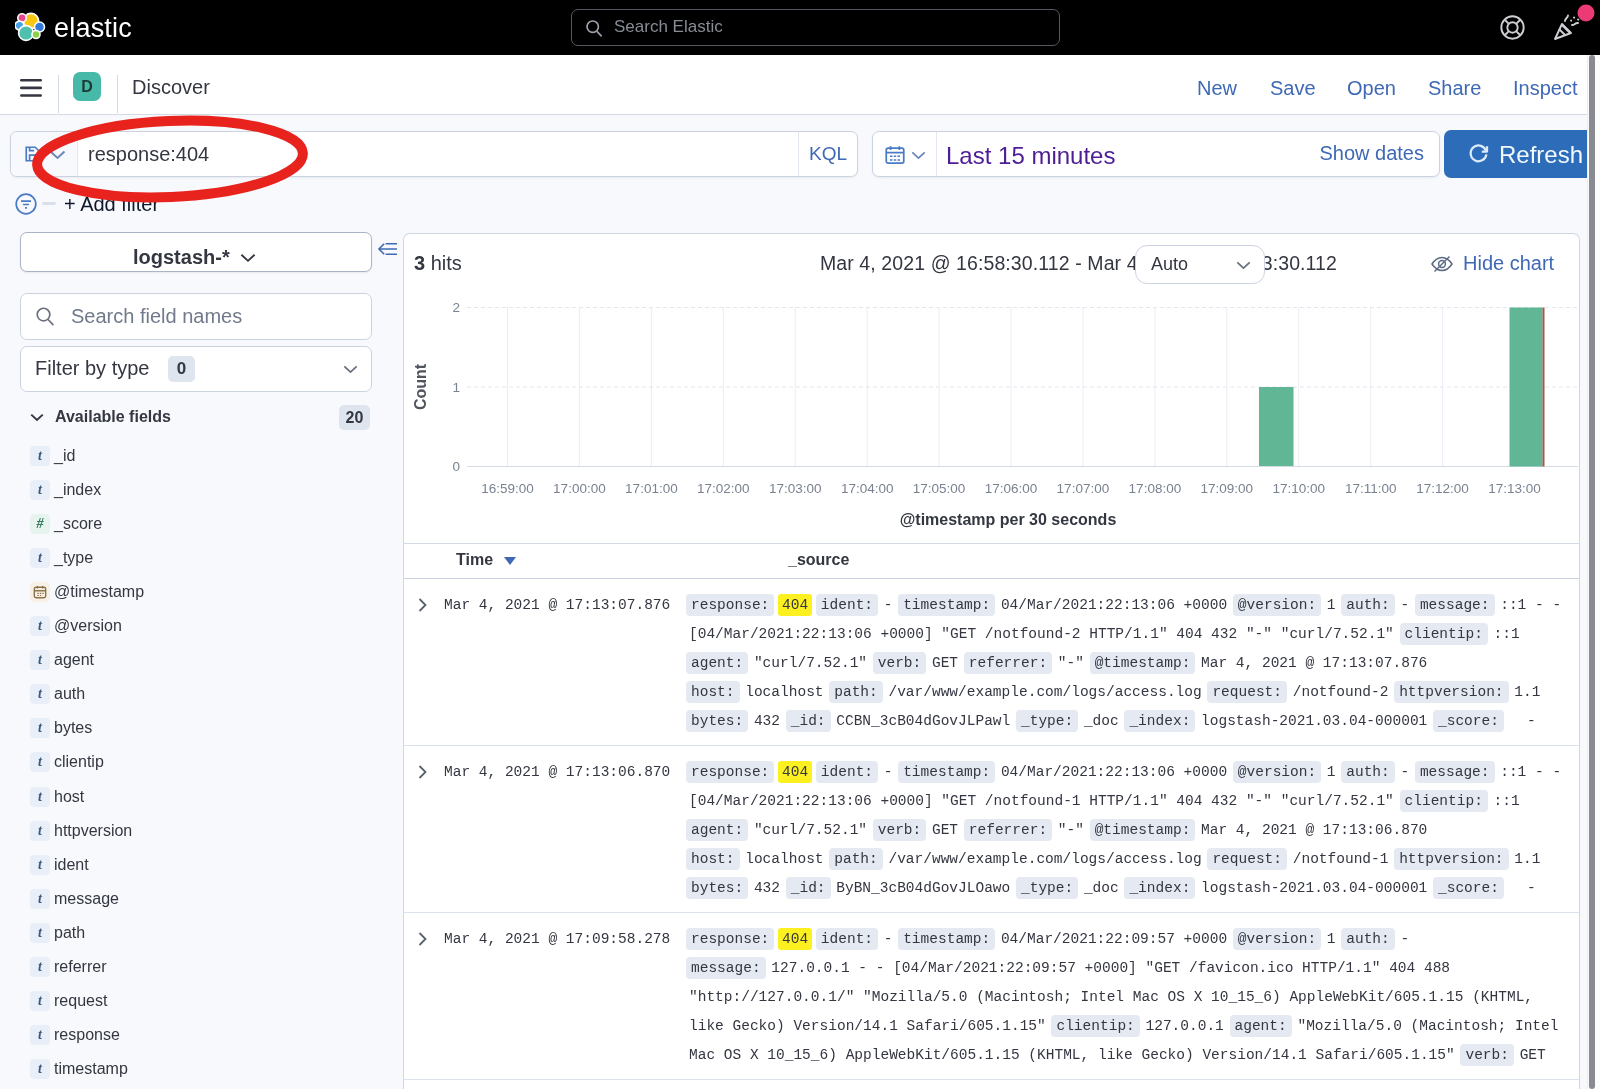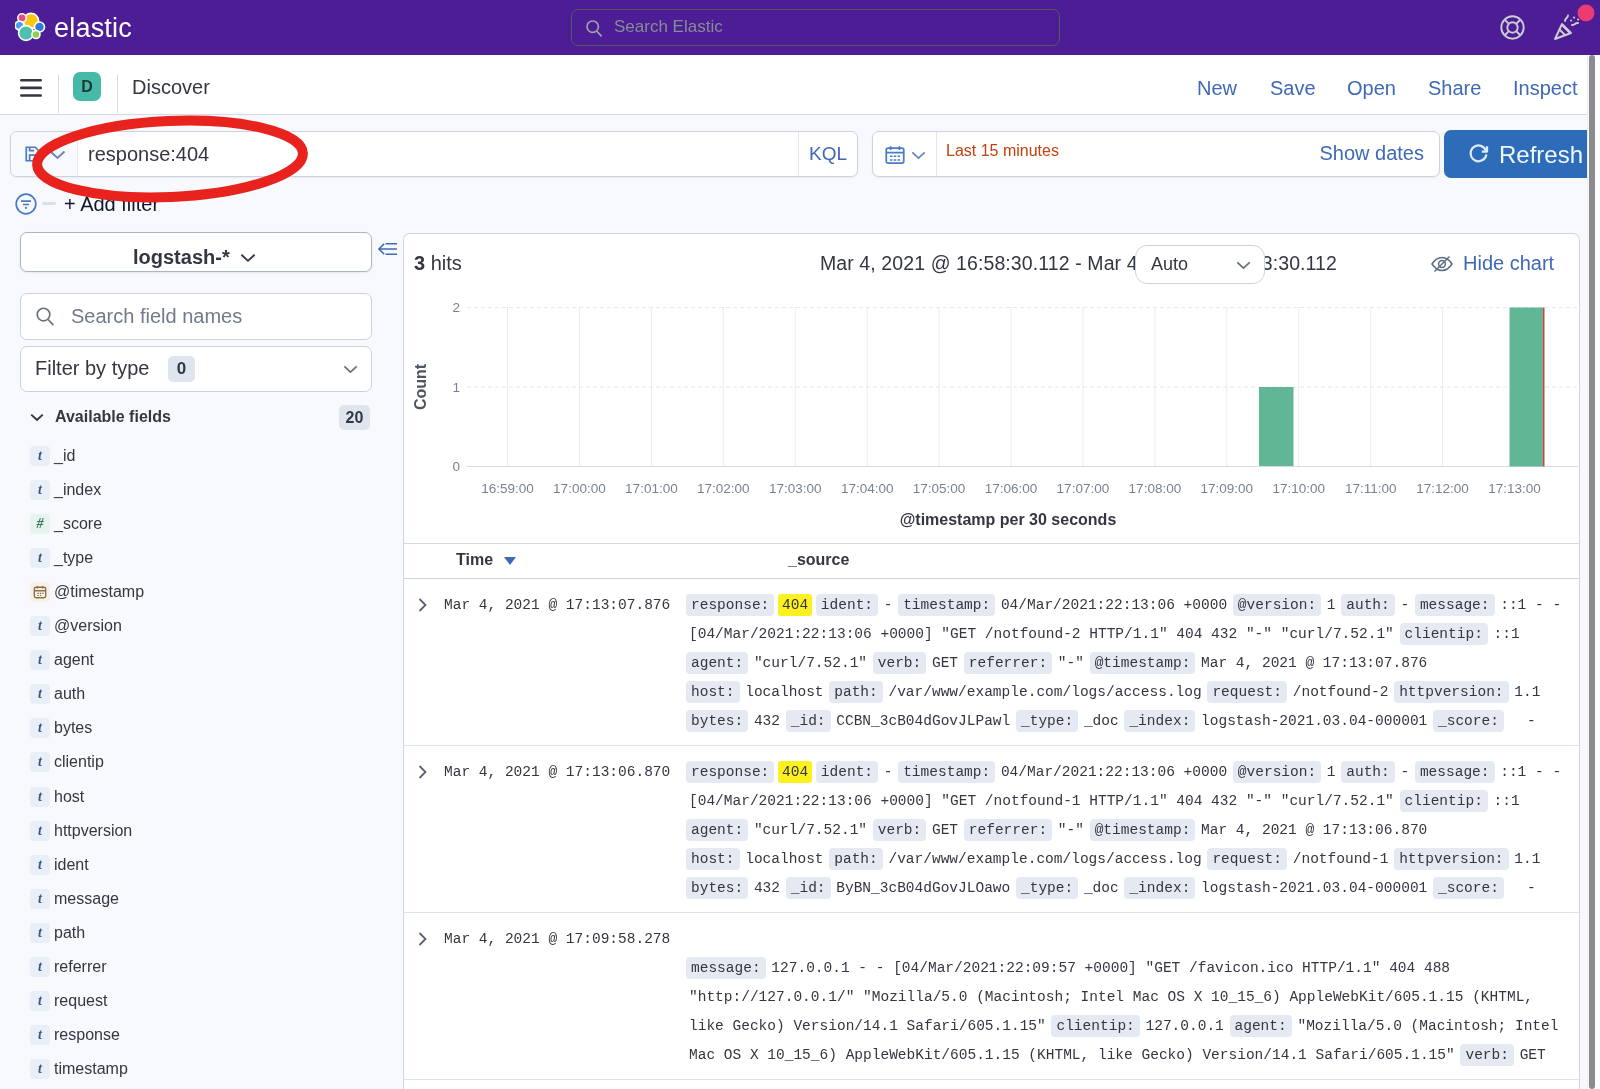--- a/index.html
+++ b/index.html
@@ -1,37 +1,37 @@
 <!DOCTYPE html>
 <html><head>
 <meta charset="utf-8">
 <style>
 *{margin:0;padding:0;box-sizing:border-box}
 html,body{width:1600px;height:1089px;overflow:hidden}
 body{position:relative;font-family:"Liberation Sans",sans-serif;background:#f7f9fc;color:#343741}
 .abs{position:absolute}
 
-#topbar{position:absolute;left:0;top:0;width:1600px;height:55px;background:#4c1d95}
+#topbar{position:absolute;left:0;top:0;width:1600px;height:55px;background:#000000}
 #topbar .brand{position:absolute;left:54px;top:13px;font-size:27px;color:#fff;letter-spacing:.2px}
 #tsearch{position:absolute;left:571px;top:9px;width:489px;height:37px;border:1px solid #56585f;border-radius:7px}
 #tsearch .ph{position:absolute;left:42px;top:7px;font-size:17px;color:#878b96}
 
 #nav{position:absolute;left:0;top:55px;width:1600px;height:60px;background:#fff;border-bottom:1px solid #d3dae6}
 .vsep{position:absolute;top:20px;height:38px;width:1px;background:#d3dae6}
 #dicon{position:absolute;left:73px;top:17px;width:28px;height:29px;border-radius:7px;background:#47b9a8;color:#1e3935;font-size:16px;font-weight:bold;text-align:center;line-height:29px}
 #nav .crumb{position:absolute;left:132px;top:21px;font-size:20px;color:#343741}
 .navlink{position:absolute;top:22px;font-size:20px;color:#3f69b4}
 
 #qbox{position:absolute;left:10px;top:131px;width:848px;height:46px;background:#fff;border:1px solid #cbd3e1;border-radius:7px;box-shadow:0 1px 2px rgba(152,162,179,.15)}
 #qprep{position:absolute;left:0;top:0;width:67px;height:44px;background:#f7f9fc;border-right:1px solid #e3e8f0;border-radius:7px 0 0 7px}
 #qbox .qtext{position:absolute;left:77px;top:11px;font-size:20px;color:#343741}
 #kql{position:absolute;right:0;top:0;width:59px;height:44px;border-left:1px solid #e3e8f0;font-size:19px;color:#3f69b4;text-align:center;line-height:44px}
 #dbox{position:absolute;left:872px;top:131px;width:568px;height:46px;background:#fff;border:1px solid #cbd3e1;border-radius:7px;box-shadow:0 1px 2px rgba(152,162,179,.15)}
 #dbox .dsep{position:absolute;left:63px;top:0;width:1px;height:44px;background:#e3e8f0}
-#dbox .dtext{position:absolute;left:73px;top:10px;font-size:16px;color:#c2410c}
+#dbox .dtext{position:absolute;left:73px;top:10px;font-size:24px;color:#4c1d95}
 #dbox .show{position:absolute;right:15px;top:10px;font-size:20px;color:#3f69b4}
 #refresh{position:absolute;left:1444px;top:130px;width:160px;height:48px;background:#2d6cb9;border-radius:7px;color:#f3f8fd;font-size:24px}
 #refresh span{position:absolute;left:55px;top:11px}
 #addfilter{position:absolute;left:64px;top:193px;font-size:20px;color:#0f172a}
 .dash{position:absolute;left:42px;top:202px;width:14px;height:3px;background:#d9e0ea;border-radius:2px}
 
 .sbox{position:absolute;left:20px;width:352px;background:#fff;border:1px solid #cbd3e1;border-radius:7px}
 #ipsel{top:232px;height:40px;border-color:#a9b4c4;box-shadow:0 1px 2px rgba(152,162,179,.2)}
 #ipsel .t{position:absolute;left:112px;top:13px;font-size:20px;font-weight:bold}
 #fsearch{top:293px;height:47px}
@@ -373,20 +373,21 @@
 <div class="ln" style="top:41px">[04/Mar/2021:22:13:06 +0000] "GET /notfound-1 HTTP/1.1" 404 432 "-" "curl/7.52.1" <span class="k">clientip:</span> ::1</div>
 <div class="ln" style="top:70px"><span class="k">agent:</span> "curl/7.52.1" <span class="k">verb:</span> GET <span class="k">referrer:</span> "-" <span class="k">@timestamp:</span> Mar 4, 2021 @ 17:13:06.870</div>
 <div class="ln" style="top:99px"><span class="k">host:</span> localhost <span class="k">path:</span> /var/www/example.com/logs/access.log <span class="k">request:</span> /notfound-1 <span class="k">httpversion:</span> 1.1</div>
 <div class="ln" style="top:128px"><span class="k">bytes:</span> 432 <span class="k">_id:</span> ByBN_3cB04dGovJLOawo <span class="k">_type:</span> _doc <span class="k">_index:</span> logstash-2021.03.04-000001 <span class="k">_score:</span>   -</div>
 </div>
 <div class="drow" style="top:679px">
 <svg class="ex" width="9" height="14" viewBox="0 0 9 14" fill="none" stroke="#5a616e" stroke-width="1.8">
           <path d="M1.5 1 L7.5 7 L1.5 13"></path>
         </svg>
 <div class="tm">Mar 4, 2021 @ 17:09:58.278</div>
+<div class="ln" style="top:12px"><span class="k">response:</span> <span class="m">404</span> <span class="k">ident:</span> - <span class="k">timestamp:</span> 04/Mar/2021:22:09:57 +0000 <span class="k">@version:</span> 1 <span class="k">auth:</span> -</div>
 <div class="ln" style="top:41px"><span class="k">message:</span> 127.0.0.1 - - [04/Mar/2021:22:09:57 +0000] "GET /favicon.ico HTTP/1.1" 404 488</div>
 <div class="ln" style="top:70px">"http://127.0.0.1/" "Mozilla/5.0 (Macintosh; Intel Mac OS X 10_15_6) AppleWebKit/605.1.15 (KHTML,</div>
 <div class="ln" style="top:99px">like Gecko) Version/14.1 Safari/605.1.15" <span class="k">clientip:</span> 127.0.0.1 <span class="k">agent:</span> "Mozilla/5.0 (Macintosh; Intel</div>
 <div class="ln" style="top:128px">Mac OS X 10_15_6) AppleWebKit/605.1.15 (KHTML, like Gecko) Version/14.1 Safari/605.1.15" <span class="k">verb:</span> GET</div>
 </div>
 </div>
 </div>
 <div id="sbtrack"></div>
 <div id="sbthumb"></div>
 

